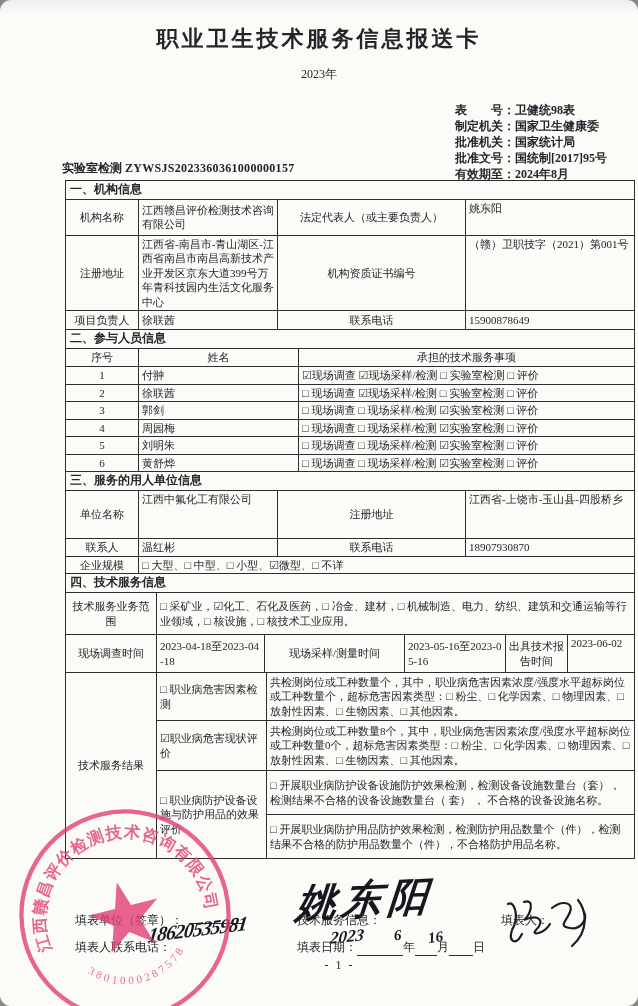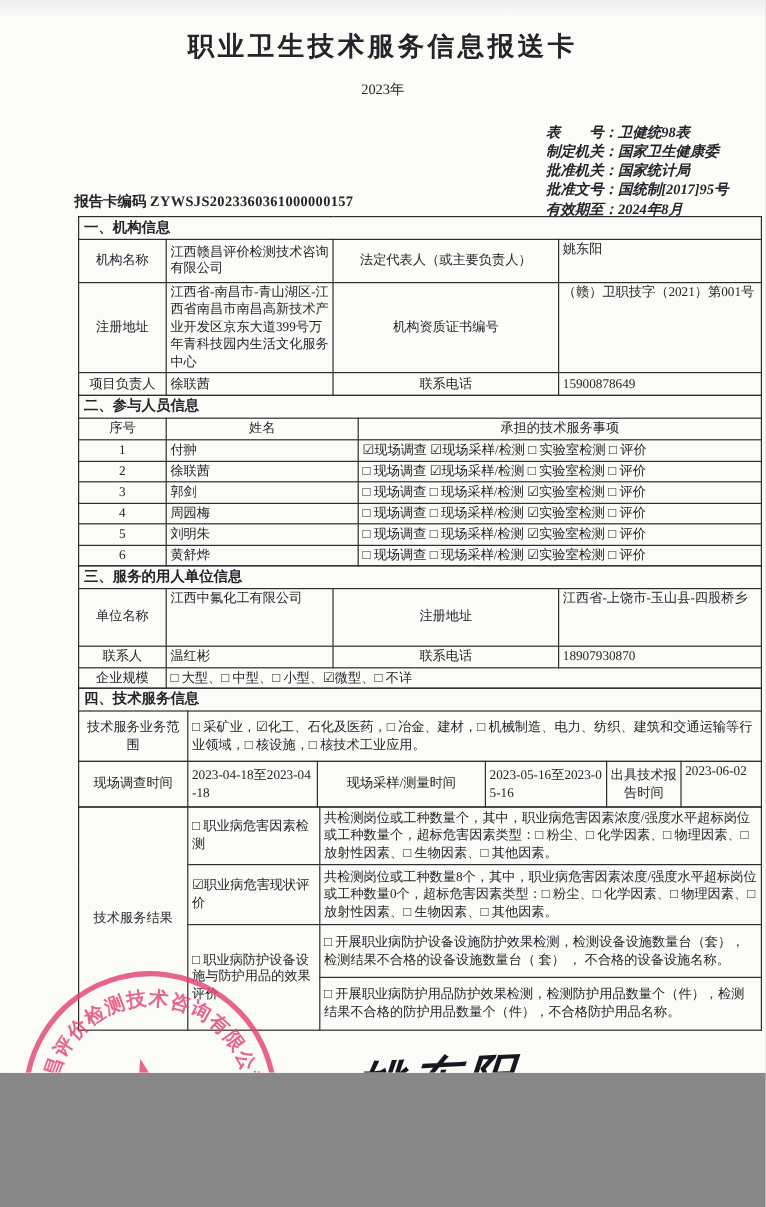--- a/index.html
+++ b/index.html
@@ -1,25 +1,26 @@
 <!DOCTYPE html>
 <html><head>
 <meta charset="utf-8">
 <style>
   * { margin:0; padding:0; box-sizing:border-box; }
   body { background:#888; font-family:"Liberation Serif","DejaVu Serif",serif; }
   .page {
-    position:relative; width:638px; height:894px; margin:0 auto;
+    position:relative; width:638px; height:1006px; margin:0 auto;
     background:#fbfbf8; color:#23252a; overflow:hidden;
     background-image:linear-gradient(180deg,#eceef0 0,#fbfbf8 14px),
                      linear-gradient(90deg,#f0f1f2 0,#fbfbf8 10px);
+    border-radius:11px;
   }
   .title { text-align:center; padding-top:24px; font-size:22px; font-weight:bold; letter-spacing:3px; }
   .subtitle { text-align:center; margin-top:12px; font-size:12px; }
-  .meta { position:absolute; left:455px; top:102px; font-size:12px; font-weight:600; line-height:16px; white-space:nowrap;font-style:italic; }
+  .meta { position:absolute; left:455px; top:102px; font-size:12px; font-weight:600; line-height:16px; white-space:nowrap; }
   .meta div { margin-bottom:0; }
   .report-code { position:absolute; left:62px; top:160px; font-size:12px; font-weight:600; }
   .report-code .code { font-family:"Liberation Serif","DejaVu Serif",serif; letter-spacing:.3px; }
 
   .form { position:absolute; left:55px; top:181px; width:569px;padding-left:10px; }
   table { width:100%; border-collapse:collapse; table-layout:fixed; margin-top:-1px; }
   td, th { border:1px solid #2c2e30; font-size:11px; line-height:1.32; padding:1px 3px; vertical-align:middle; font-weight:normal; word-break:break-all; }
   .sec-head td { font-weight:bold; font-size:12px; padding:1px 4px; border-left:1px solid #2c2e30; }
   .lbl { text-align:center; }
   .val { text-align:left; }
@@ -53,21 +54,21 @@
 
   <div class="meta">
     <div>表　　号：卫健统98表</div>
     <div>制定机关：国家卫生健康委</div>
     <div>批准机关：国家统计局</div>
     <div>批准文号：国统制[2017]95号</div>
     <div>有效期至：2024年8月</div>
   </div>
 
   <div class="report-code">
-    <span>报告卡编码</span>
+    <span>实验室检测</span>
     <span class="code">ZYWSJS2023360361000000157</span>
   </div>
 
   <div class="form">
 
     <table>
       <colgroup>
           <col style="width:73px">
           <col style="width:139px">
           <col style="width:188px">

